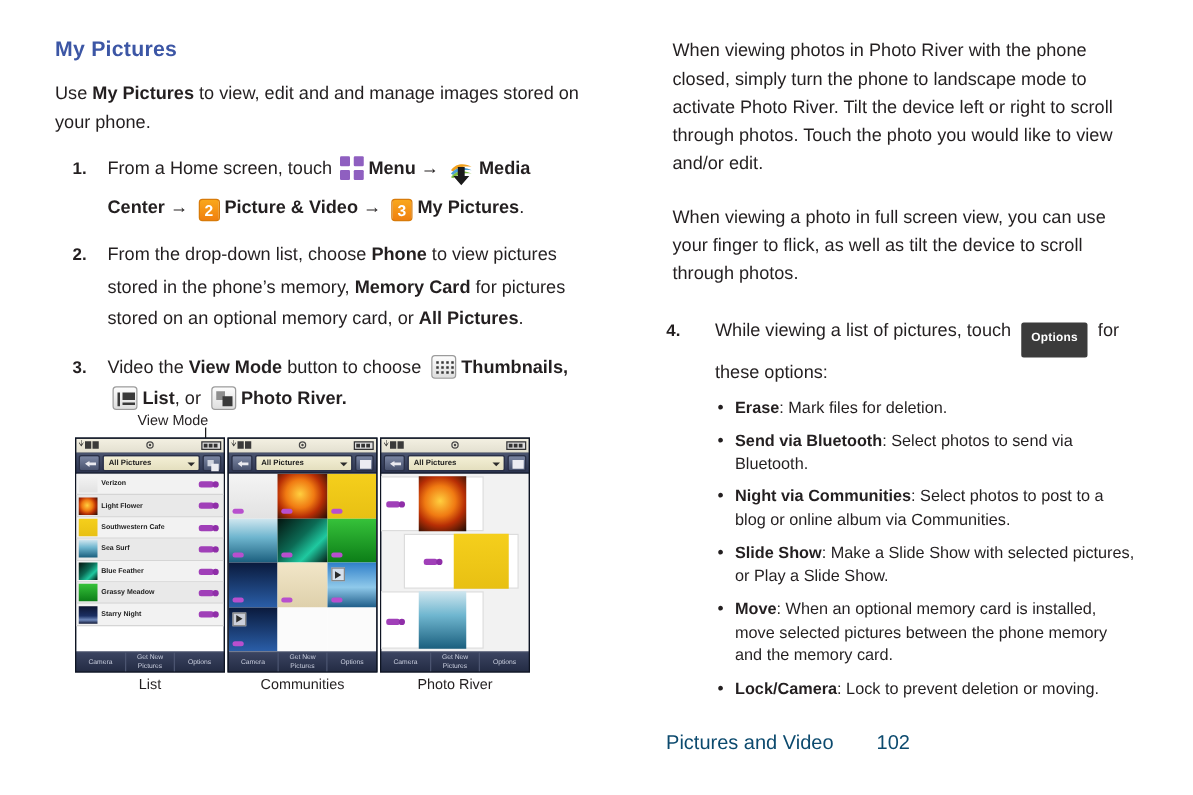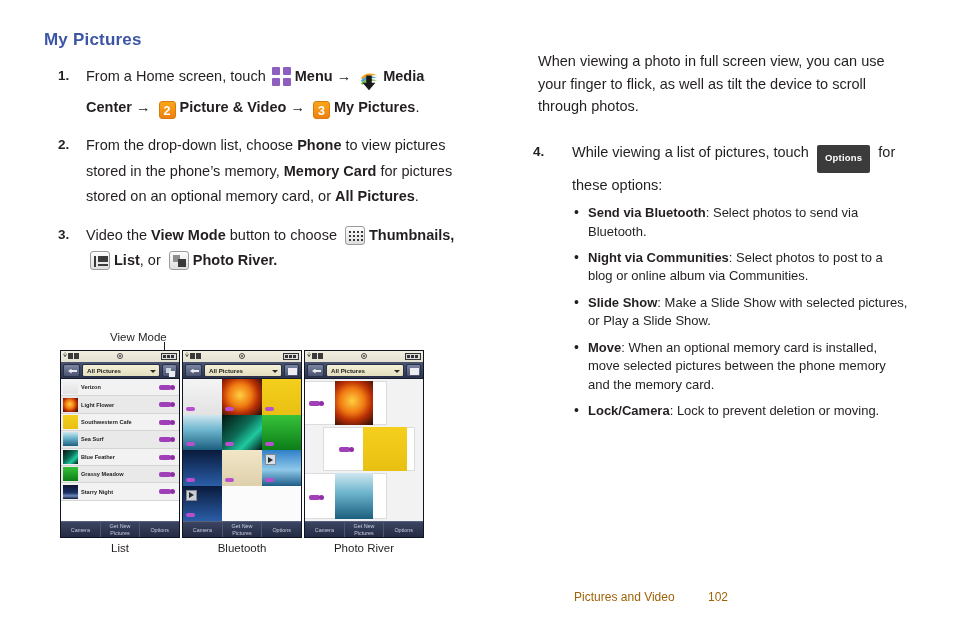--- a/index.html
+++ b/index.html
@@ -91,21 +91,21 @@
     font-size: 13px; line-height: 1.42; color: #231f20;
   }
   ul.bullets > li::before {
     content: "\2022"; position: absolute; left: 2px; top: -1px; font-size: 14px;
   }
   ul.bullets b { font-weight: bold; }
 
   
   .footer {
     position: absolute; right: 44px; bottom: 32px;
-    font-size: 12px; color: #a16207;
+    font-size: 16px; color: #0c4a6e;
   }
   .footer .pg { display: inline-block; margin-left: 30px; }
 
   
   .figures { position: absolute; left: 60px; top: 350px; width: 380px; height: 210px; }
   .phone {
     position: absolute; width: 120px; height: 188px;
     background: #1c2438; border: 1px solid #0e1422;
     overflow: hidden;
   }
@@ -250,20 +250,23 @@
 </style>
 </head>
 <body>
 
 <div class="page">
 
   <div class="col-left">
 
     <h1 class="section-title">My Pictures</h1>
 
+    <p class="body-text">
+      <span>Use </span><b>My Pictures</b><span> to view, edit and and manage images stored on your phone.</span>
+    </p>
 
     <ol class="steps">
 
       <li>
         <span class="num">1.</span>
         <span>From a Home screen, touch </span><span class="ic icon-menu"><i></i><i></i><i></i><i></i></span><b>Menu</b>
         <span>→</span>
         <span class="ic"><svg class="icon-media" viewBox="0 0 24 24">
               <path d="M3 9 C8 2, 16 3, 21 6 C16 5, 9 6, 5 10 Z" fill="#f0a01e"></path>
               <path d="M3 12 C8 5, 16 6, 21 9 C16 8, 9 9, 5 13 Z" fill="#4a9fd8"></path>
@@ -488,36 +491,38 @@
         <i class="key" style="left:4px;top:116px"></i>
       </div>
       <div class="toolbar-bot">
         <span class="bb">Camera</span>
         <span class="bb">Get New Pictures</span>
         <span class="bb">Options</span>
       </div>
     </div>
 
     <div class="cap c1">List</div>
-    <div class="cap c2">Bluetooth</div>
+    <div class="cap c2">Communities</div>
     <div class="cap c3">Photo River</div>
   </div>
 
   <div class="col-right">
 
+    <p class="body-text">When viewing photos in Photo River with the phone closed, simply turn the phone to landscape mode to activate Photo River. Tilt the device left or right to scroll through photos. Touch the photo you would like to view and/or edit.</p>
     <p class="body-text" style="margin-top:20px">When viewing a photo in full screen view, you can use your finger to flick, as well as tilt the device to scroll through photos.</p>
 
     <ol class="steps" style="margin-top:22px">
       <li style="padding-left:34px;margin-bottom:6px">
         <span class="num" style="left:-5px">4.</span>
         <span>While viewing a list of pictures, touch </span><span class="opt-chip">Options</span><span> for these options:</span>
       </li>
     </ol>
 
     <ul class="bullets" style="margin-left:34px">
+      <li><b>Erase</b><span>: Mark files for deletion.</span></li>
       <li><b>Send via Bluetooth</b><span>: Select photos to send via Bluetooth.</span></li>
       <li><b>Night via Communities</b><span>: Select photos to post to a blog or online album via Communities.</span></li>
       <li><b>Slide Show</b><span>: Make a Slide Show with selected pictures, or Play a Slide Show.</span></li>
       <li><b>Move</b><span>: When an optional memory card is installed, move selected pictures between the phone memory and the memory card.</span></li>
       <li><b>Lock/Camera</b><span>: Lock to prevent deletion or moving.</span></li>
     </ul>
   </div>
 
   <div class="footer">
     <span>Pictures and Video</span>

